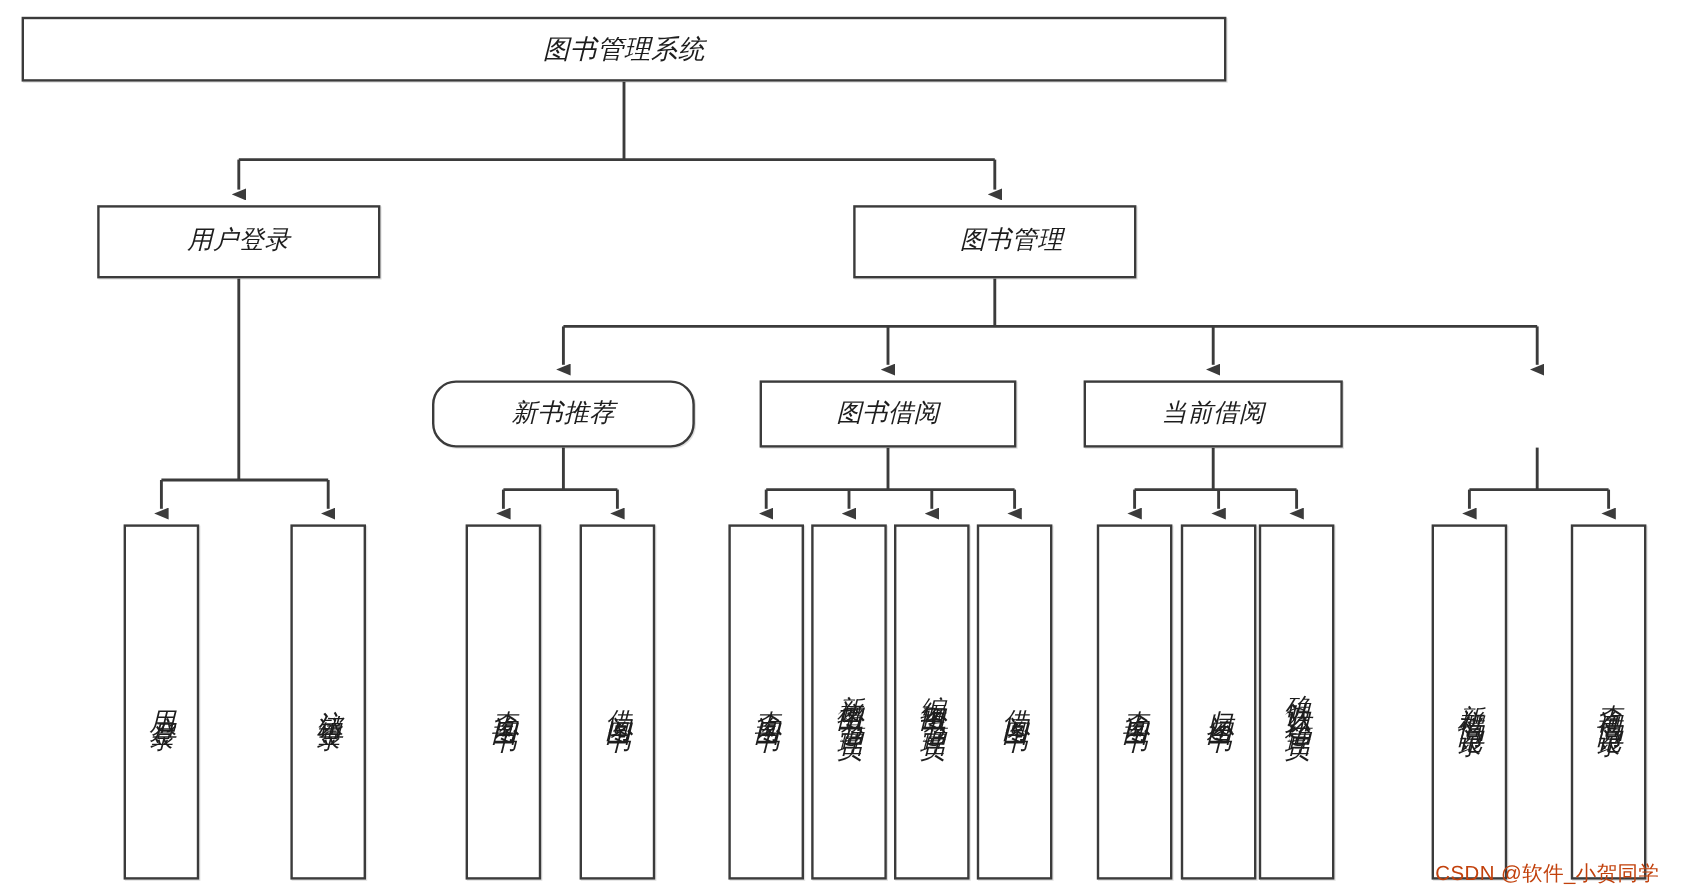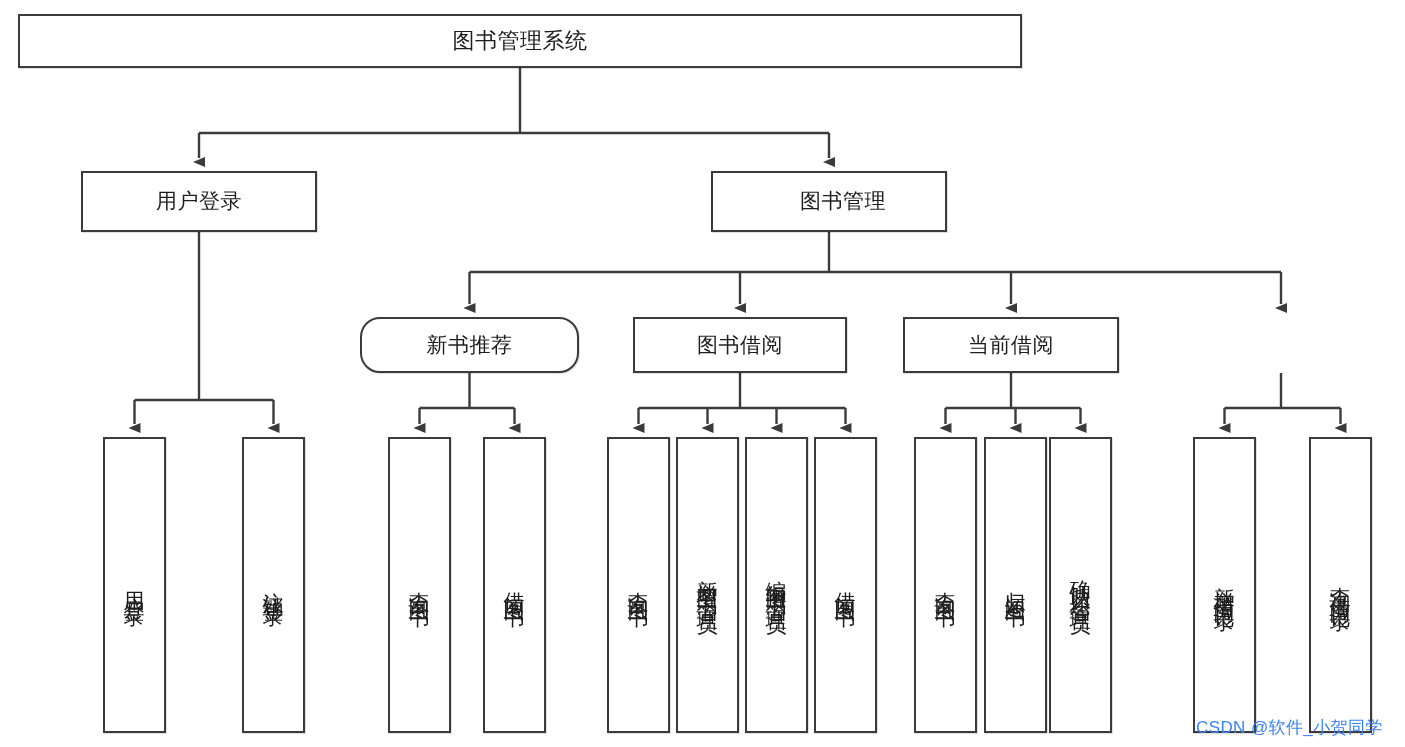--- a/index.html
+++ b/index.html
@@ -34,20 +34,21 @@
     align-items: center;
     justify-content: center;
     color: #1d1d1d;
     box-shadow: 1px 1px 0 rgba(0,0,0,0.12);
   }
   .node .label {
     display: block;
     line-height: 1.18;
     letter-spacing: 0.5px;
     white-space: nowrap;
+    font-style: italic;
   }
   .node.horiz .label {
     font-size: 21px;
   }
   .node.root .label {
     font-size: 22px;
   }
   .node.vert {
     align-items: center;
     justify-content: center;
@@ -56,21 +57,21 @@
     writing-mode: vertical-rl;
     text-orientation: upright;
     font-size: 21px;
     letter-spacing: 5px;
     line-height: 1;
     white-space: nowrap;
   }
   .watermark {
     position: absolute;
     font-size: 17px;
-    color: #3b82f6;
+    color: #c2410c;
     white-space: nowrap;
     letter-spacing: 0.4px;
   }
 </style>
 </head>
 <body>
 
 <div id="canvas">
 
   <svg class="links" viewBox="0 0 1405 747">

